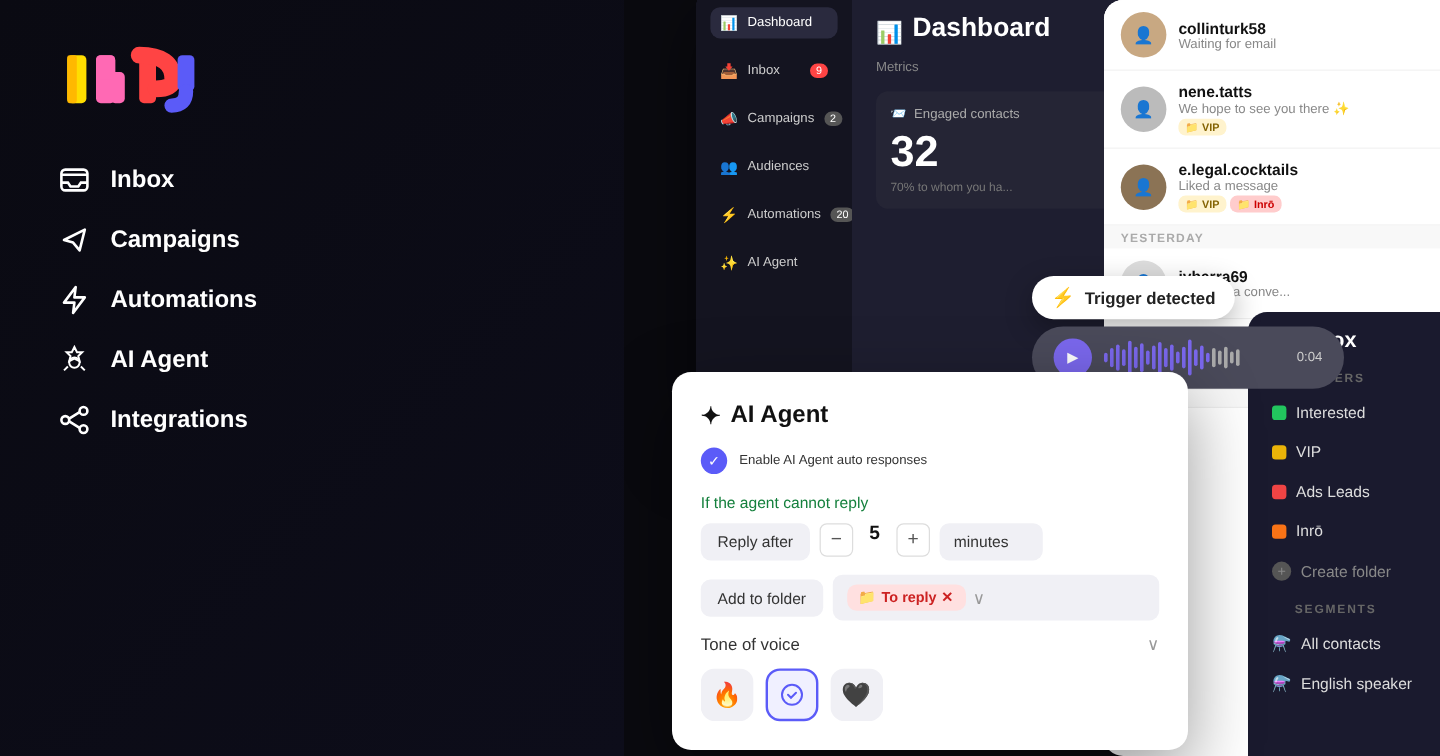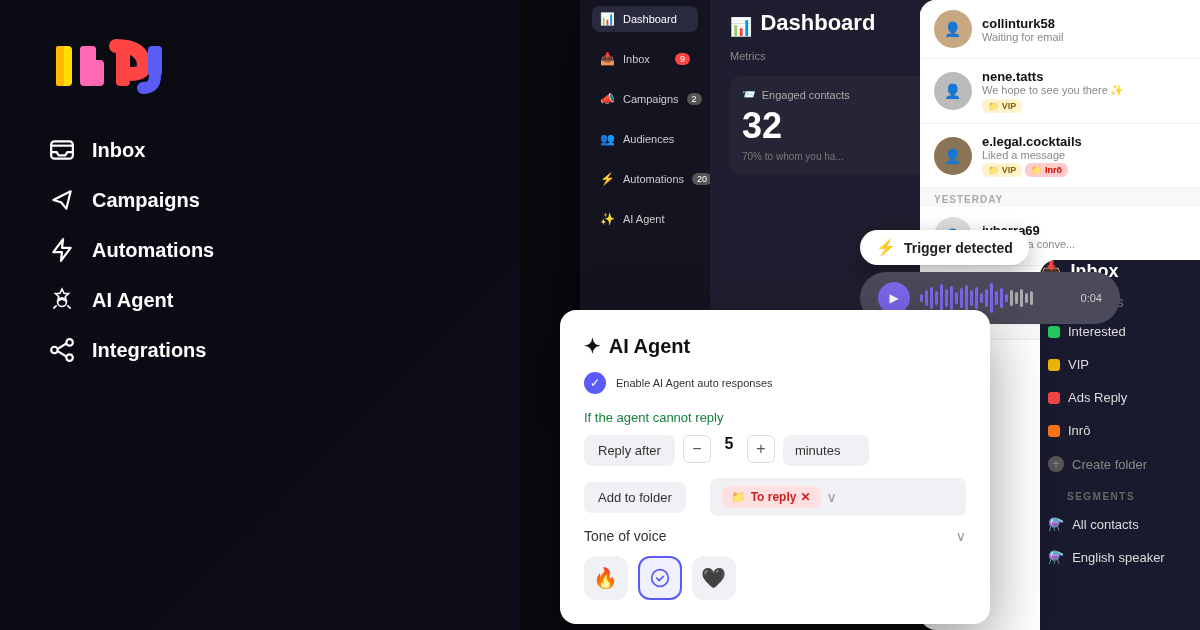--- a/index.html
+++ b/index.html
@@ -313,21 +313,21 @@
 
     
     .folders-panel {
       position: absolute;
       right: 0;
       top: 260px;
       width: 160px;
       height: 370px;
       background: #1a1a2e;
       border-radius: 16px 0 0 0;
-      padding: 0;
+      padding: 12px;
       color: #fff;
       z-index: 5;
     }
     .folders-panel-header {
       font-size: 18px;
       font-weight: 700;
       margin-bottom: 16px;
       display: flex;
       align-items: center;
       gap: 8px;
@@ -476,21 +476,21 @@
       border-radius: 8px;
       padding: 8px 28px 8px 12px;
       font-size: 13px;
       color: #333;
       appearance: none;
       cursor: pointer;
     }
     .add-folder-row {
       display: flex;
       align-items: center;
-      gap: 24px;
+      gap: 8px;
       margin-bottom: 12px;
     }
     .add-folder-btn {
       background: #f0f0f5;
       border: none;
       border-radius: 8px;
       padding: 8px 14px;
       font-size: 13px;
       color: #333;
       font-weight: 500;
@@ -782,21 +782,21 @@
     <div class="folder-item">
       <span class="folder-dot dot-green"></span>
       <span>Interested</span>
     </div>
     <div class="folder-item">
       <span class="folder-dot dot-yellow"></span>
       <span>VIP</span>
     </div>
     <div class="folder-item">
       <span class="folder-dot dot-red"></span>
-      <span>Ads Reply</span>
+      <span>Ads Leads</span>
     </div>
     <div class="folder-item">
       <span class="folder-dot dot-orange"></span>
       <span>Inrō</span>
     </div>
     <div class="create-folder">
       <span style="width:16px;height:16px;border-radius:50%;background:#555;display:inline-flex;align-items:center;justify-content:center;font-size:12px">+</span>
       <span>Create folder</span>
     </div>
     <div class="section-label">SEGMENTS</div>

